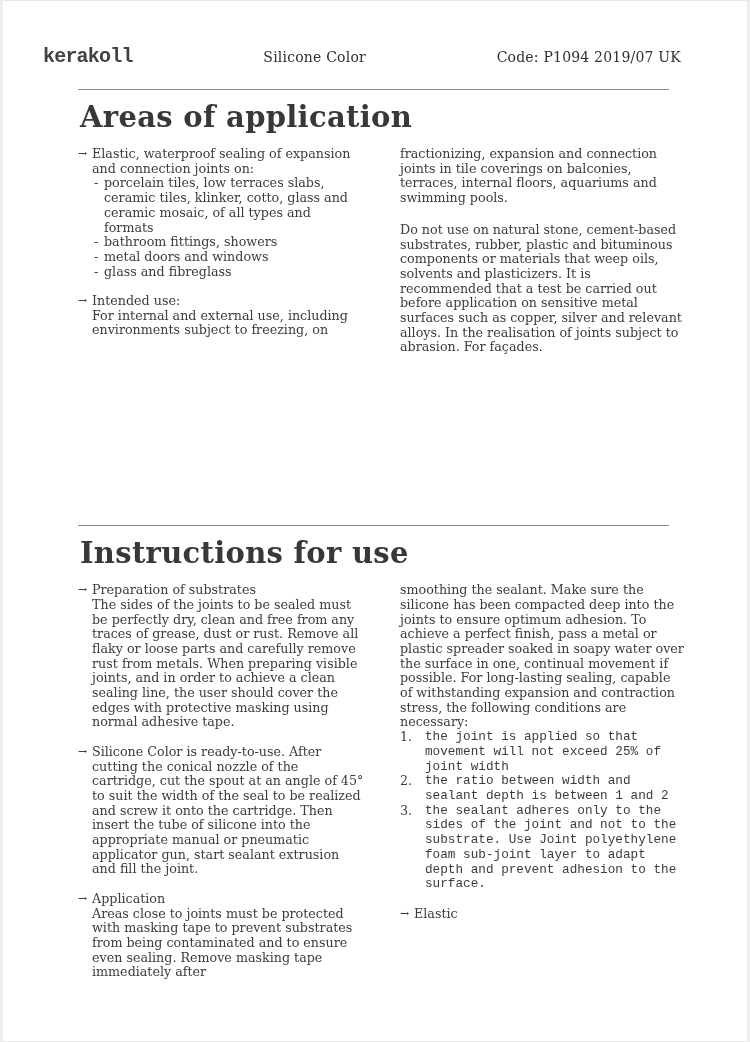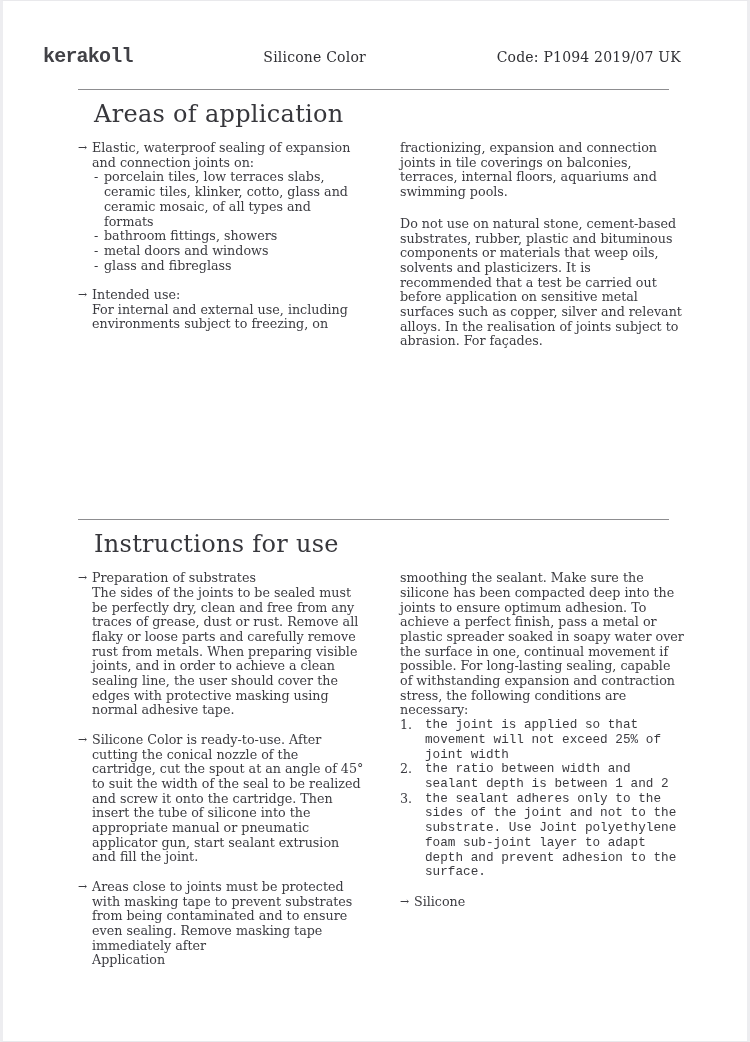--- a/index.html
+++ b/index.html
@@ -37,25 +37,25 @@
     letter-spacing: 0.2px;
   }
   .content { margin: 0 78px 0 75px; }
   .rule {
     border: 0;
     border-top: 1.6px solid #8d8d90;
     margin-top: 21px;
   }
   .rule-2 { margin-top: 170px; }
   h1 {
-    font-size: 24px;
-    font-weight: 400;
+    font-size: 29px;
+    font-weight: 700;
     letter-spacing: 0.3px;
     color: #37373c;
-    margin: 10px 0 13px 16px;
+    margin: 10px 0 13px 2px;
   }
   .cols { display: flex; gap: 36px; }
   .col { width: 286px; flex: none; font-size: 12.7px; line-height: 14.7px; }
   .aitem { display: flex; margin-bottom: 14.7px; }
   .aitem:last-child { margin-bottom: 0; }
   .amark { flex: none; width: 14px; font-size: 11px; }
   .abody { flex: 1; }
   .bullet { display: flex; padding-left: 2px; }
   .dash { flex: none; width: 10px; }
   .para { margin-bottom: 17px; }
@@ -137,22 +137,22 @@
         </div>
         <div class="aitem">
           <span class="amark">→</span>
           <div class="abody">
             <div>Silicone Color is ready-to-use. After cutting the conical nozzle of the cartridge, cut the spout at an angle of 45° to suit the width of the seal to be realized and screw it onto the cartridge. Then insert the tube of silicone into the appropriate manual or pneumatic applicator gun, start sealant extrusion and fill the joint.</div>
           </div>
         </div>
         <div class="aitem">
           <span class="amark">→</span>
           <div class="abody">
+            <div>Application</div>
             <div>Areas close to joints must be protected with masking tape to prevent substrates from being contaminated and to ensure even sealing. Remove masking tape immediately after</div>
-            <div>Application</div>
           </div>
         </div>
       </div>
       <div class="col">
         <div>smoothing the sealant. Make sure the silicone has been compacted deep into the joints to ensure optimum adhesion. To achieve a perfect finish, pass a metal or plastic spreader soaked in soapy water over the surface in one, continual movement if possible. For long-lasting sealing, capable of withstanding expansion and contraction stress, the following conditions are necessary:</div>
         <div>
           <div class="numitem">
             <span class="num">1.</span>
             <span class="numtext">the joint is applied so that movement will not exceed 25% of joint width</span>
           </div>
@@ -162,20 +162,20 @@
           </div>
           <div class="numitem">
             <span class="num">3.</span>
             <span class="numtext">the sealant adheres only to the sides of the joint and not to the substrate. Use Joint polyethylene foam sub-joint layer to adapt depth and prevent adhesion to the surface.</span>
           </div>
         </div>
         <div class="spacer-line"></div>
         <div class="aitem">
           <span class="amark">→</span>
           <div class="abody">
-            <div>Silicone</div>
+            <div>Elastic</div>
           </div>
         </div>
       </div>
     </div>
 
   </div>
 </div>
 
 </body></html>

